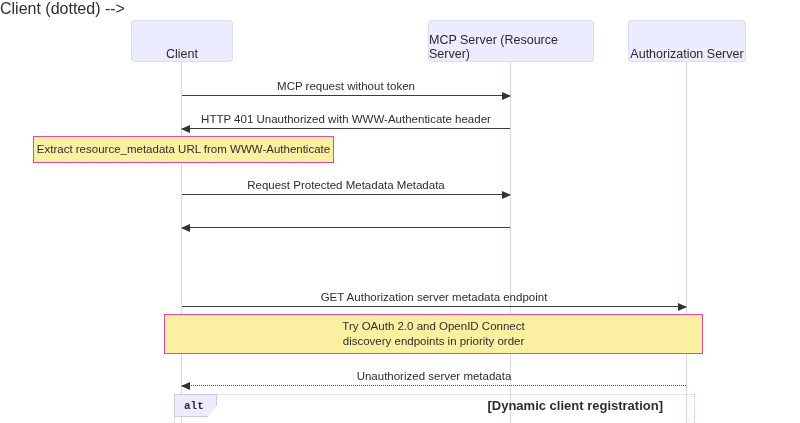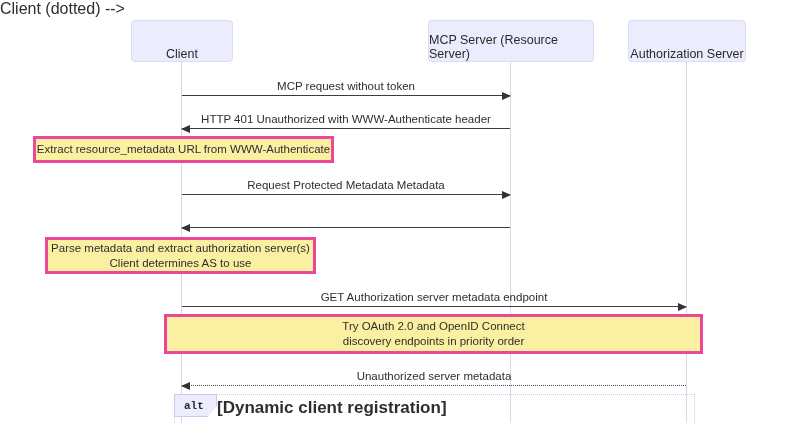--- a/index.html
+++ b/index.html
@@ -30,37 +30,37 @@
   .msg .line.dotted{border-top:1.5px dotted #4a4a4a;}
   .arrow-right{
     position:absolute;right:-1px;bottom:-4px;width:0;height:0;
     border-left:9px solid #333;border-top:4px solid transparent;border-bottom:4px solid transparent;
   }
   .arrow-left{
     position:absolute;left:-1px;bottom:-4px;width:0;height:0;
     border-right:9px solid #333;border-top:4px solid transparent;border-bottom:4px solid transparent;
   }
   .note{
-    position:absolute;background:#FBF0A1;border:3px solid #ec4899;
+    position:absolute;background:#FBF0A1;border:1px solid #ec4899;
     box-sizing:border-box;display:flex;flex-direction:column;
     align-items:center;justify-content:center;
     font-size:11.5px;color:#2e2e2e;line-height:15px;text-align:center;
   }
   .frame-top{position:absolute;height:0;border-top:1.5px dotted #C9C9EC;}
   .frame-side{position:absolute;width:0;border-left:1.5px dotted #C9C9EC;}
   .alt-tab{
     position:absolute;background:#ECECFF;border:1px solid #CBCBE9;
     box-sizing:border-box;
     clip-path:polygon(0 0,100% 0,100% 50%,78% 100%,0 100%);
     font-size:11px;font-weight:bold;color:#2a2a2a;
     display:flex;align-items:center;padding-left:9px;font-family:Liberation Mono, monospace;
   }
   .alt-cond{
-    position:absolute;text-align:left;font-size:17px;font-weight:600;
-    color:#2e2e2e;white-space:nowrap;
+    position:absolute;text-align:right;font-size:13px;font-weight:600;
+    color:#2e2e2e;white-space:nowrap;margin-left:12px;
   }
 </style>
 </head>
 <body>
 
 <div id="stage">
 
   
   <div class="lifeline" style="left:181px;"></div>
   <div class="lifeline" style="left:510px;"></div>
@@ -107,24 +107,20 @@
   </div>
 
   
   <div class="msg" style="left:182px;width:328px;top:210px;height:18px;">
     <div class="line">
         <div class="arrow-left"></div>
       </div>
   </div>
 
   
-  <div class="note" style="left:45px;top:237px;width:271px;height:37px;">
-    <span>Parse metadata and extract authorization server(s)</span>
-    <span>Client determines AS to use</span>
-  </div>
 
   
   <div class="msg" style="left:182px;width:504px;top:289px;height:18px;">
     <div class="lbl">GET Authorization server metadata endpoint</div>
     <div class="line">
         <div class="arrow-right"></div>
       </div>
   </div>
 
   

